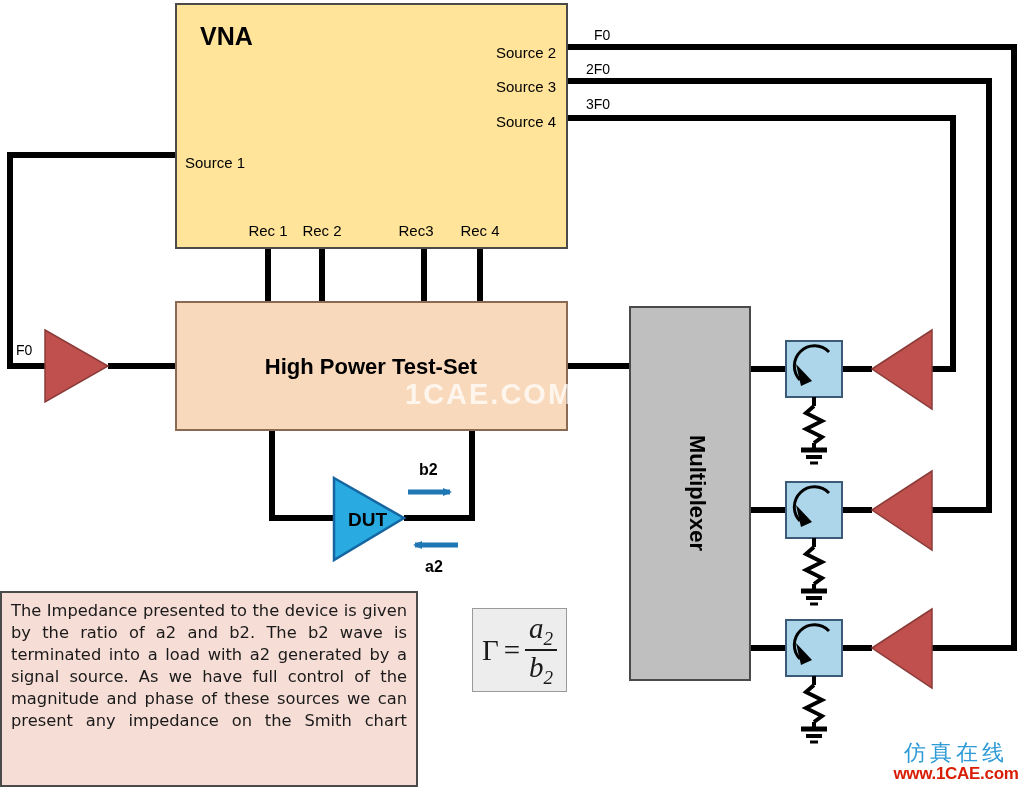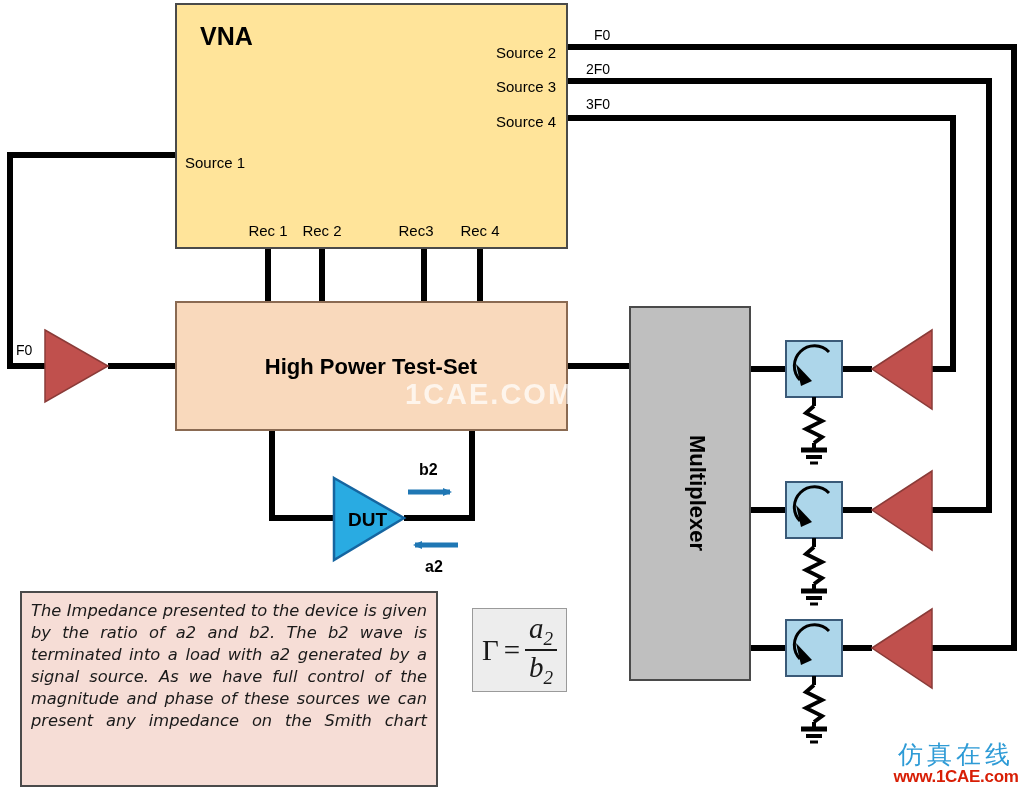--- a/index.html
+++ b/index.html
@@ -11,25 +11,24 @@
   #diagram{position:absolute;left:0;top:0;width:1024px;height:793px;}
   .blk-label{font-family:"Liberation Sans", sans-serif;font-weight:bold;}
   .port-label{font-family:"Liberation Sans", sans-serif;font-size:15px;fill:#000;}
   .freq-label{font-family:"Liberation Sans", sans-serif;font-size:14px;fill:#000;}
   .wave-label{font-family:"Liberation Sans", sans-serif;font-size:16px;font-weight:bold;fill:#000;}
   .wire{stroke:#000;fill:none;}
   .wire-thick{stroke:#000;stroke-width:6;fill:none;}
 
   
   #note-box{
-    position:absolute;left:20px;top:591px;width:418px;height:196px;
+    position:absolute;left:0;top:591px;width:418px;height:196px;
     box-sizing:border-box;
     background:#F6DDD6;border:2px solid #4a4a4a;
     padding:7px 9px 5px 9px;
-    font-style:italic;
   }
   #note-text{
     margin:0;font-size:16.3px;line-height:1.345;
     text-align:justify;text-justify:inter-word;
     color:#1a1a1a;
     font-family:"DejaVu Sans", sans-serif;
   }
   #note-text:after{content:"";display:inline-block;width:100%;}
 
   
@@ -56,21 +55,21 @@
     position:absolute;left:405px;top:378px;
     font-family:"Liberation Sans", sans-serif;
     font-size:29px;font-weight:bold;letter-spacing:2px;
     color:rgba(255,255,255,0.72);
     pointer-events:none;user-select:none;
   }
 
   
   #logo{position:absolute;left:893px;top:742px;width:126px;text-align:center;line-height:1;}
   #logo-cn{
-    font-family:"DejaVu Sans", sans-serif;font-size:25px;color:#2E9BD6;
+    font-family:"DejaVu Sans", sans-serif;font-size:22px;color:#2E9BD6;
     letter-spacing:4px;font-weight:normal;
   }
   #logo-url{
     font-family:"Liberation Sans", sans-serif;font-size:17px;font-weight:bold;
     color:#D81E05;letter-spacing:-0.3px;margin-top:1px;
   }
 </style>
 </head>
 <body>
 

